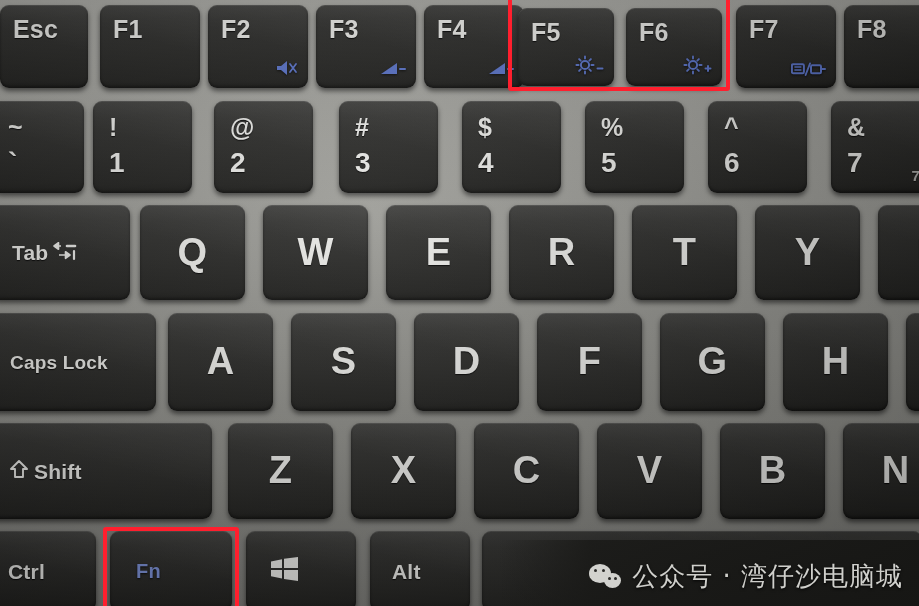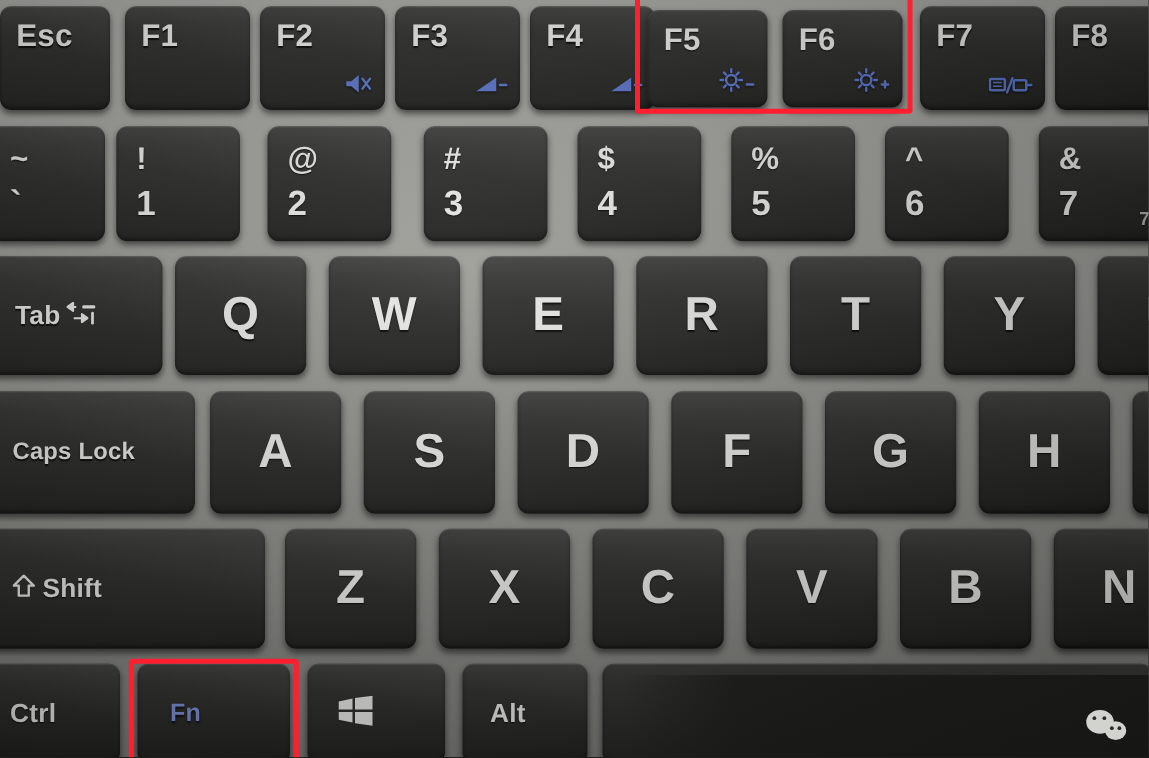--- a/index.html
+++ b/index.html
@@ -333,15 +333,16 @@
   <div id="darkband"></div>
   <div id="watermark">
     <span class="wechat">
       <span class="b1"></span>
         <span class="b2"></span>
       <i style="left:5px;top:5px;"></i>
         <i style="left:13px;top:5px;"></i>
       <i style="left:19px;top:13px;background:#2a2a28;"></i>
         <i style="left:25px;top:13px;"></i>
     </span>
+    <span class="wm-text">公众号 · 湾仔沙电脑城</span>
   </div>
 
 </div>
 
 </body></html>

